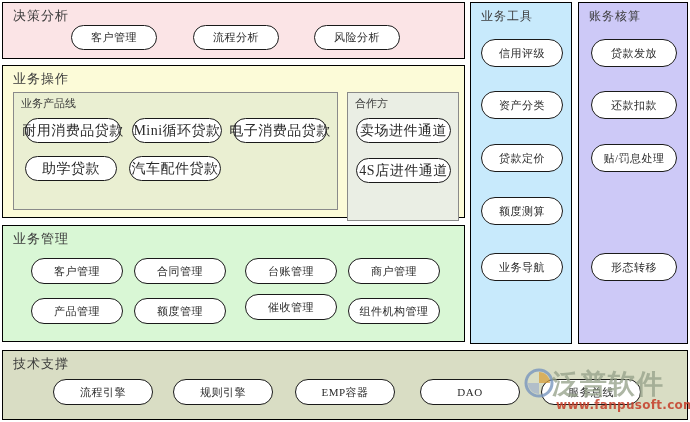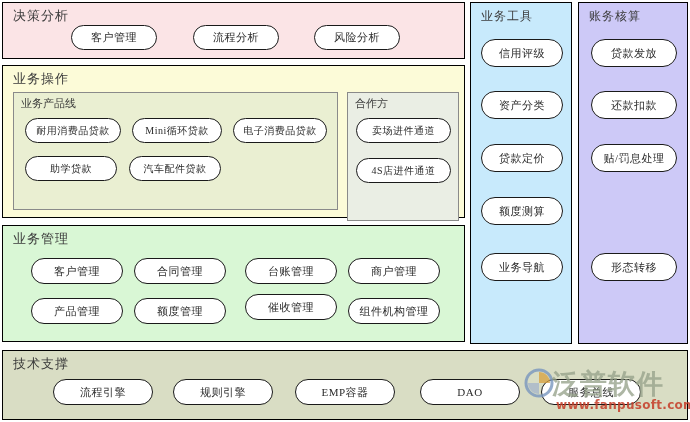--- a/index.html
+++ b/index.html
@@ -60,21 +60,21 @@
     box-sizing:border-box;
     display:flex;
     align-items:center;
     justify-content:center;
     font-size:11px;
     color:#2b2b2b;
     white-space:nowrap;
     letter-spacing:0.5px;
     cursor:pointer;
   }
-  .pill.small{font-size:10px;text-align:center;}
+  .pill.small{font-size:14px;text-align:center;}
 
   
   .wm{
     position:absolute;
     pointer-events:none;
     user-select:none;
   }
   .wm-text{
     position:absolute;
     left:552px;top:366px;

